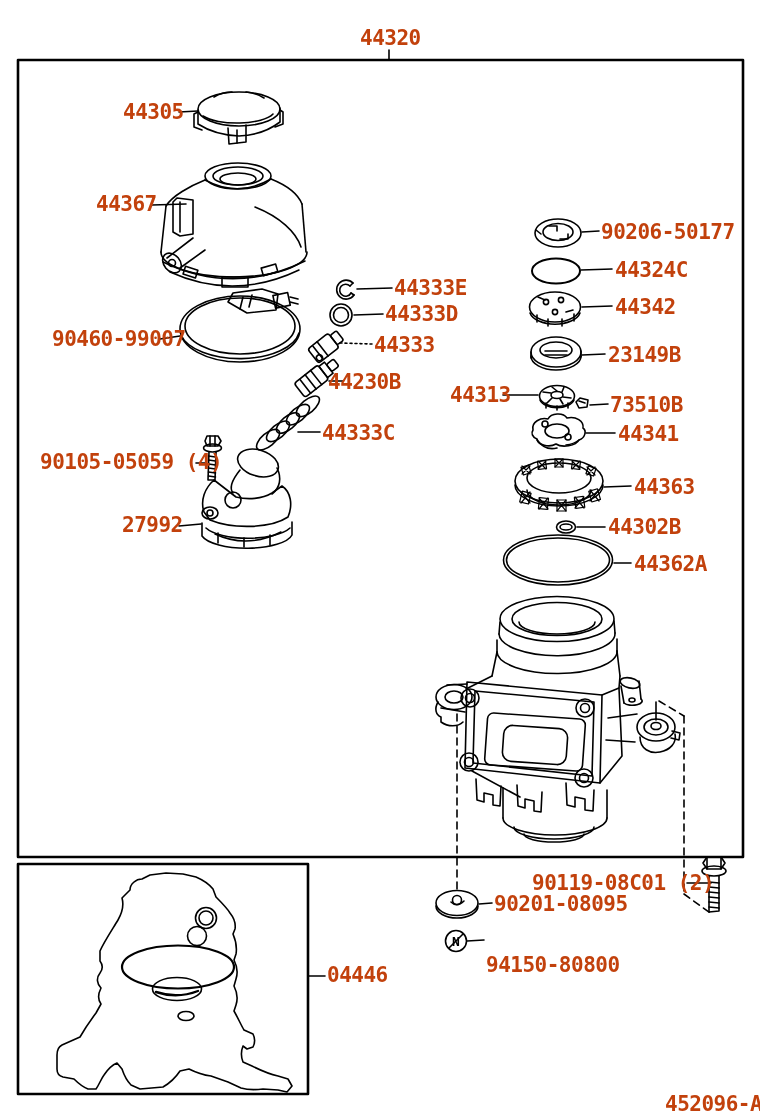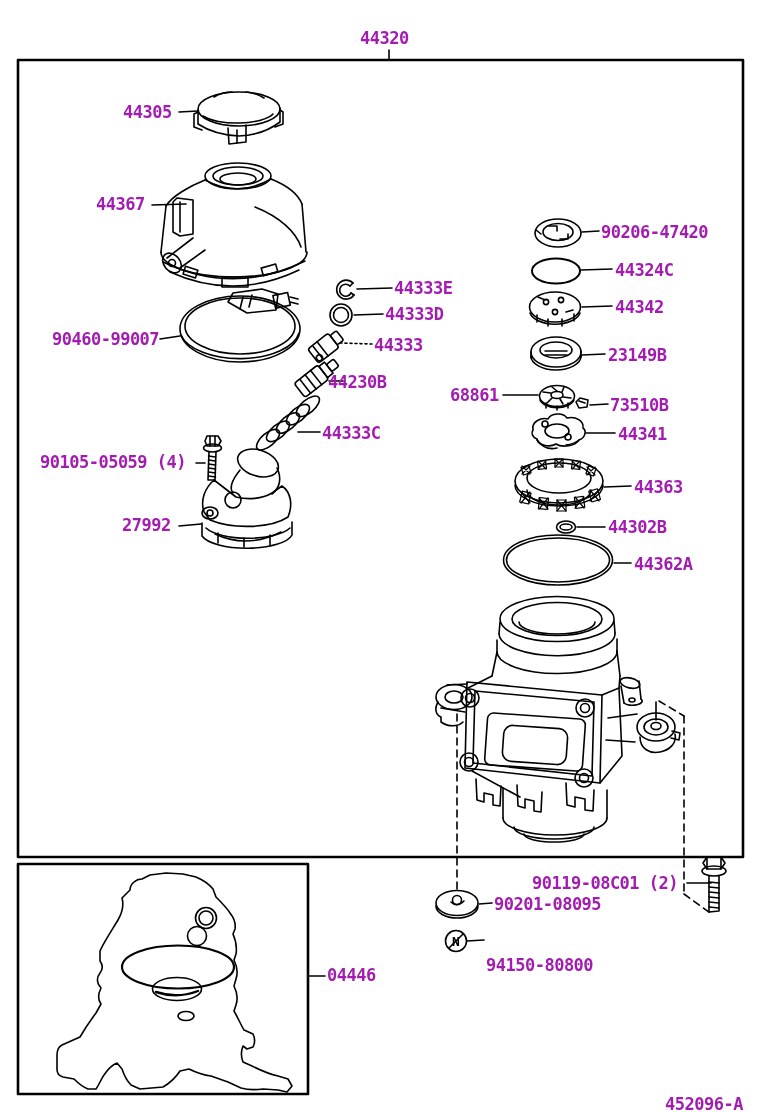--- a/index.html
+++ b/index.html
@@ -3,22 +3,22 @@
 <meta charset="utf-8">
 <style>
   html,body{margin:0;padding:0;background:#ffffff;}
   .page{
     position:relative;width:760px;height:1112px;background:#ffffff;
     font-family:"DejaVu Sans Mono","Liberation Mono",monospace;
     overflow:hidden;color:#000;
   }
   .art{position:absolute;left:0;top:0;}
   .lbl{
-    position:absolute;font-size:17px;font-weight:bold;line-height:17px;
-    letter-spacing:-0.5px;white-space:nowrap;color:#a21caf;
+    position:absolute;font-size:21px;font-weight:bold;line-height:17px;
+    letter-spacing:-0.5px;white-space:nowrap;color:#c2410c;
     font-family:"DejaVu Sans Mono","Liberation Mono",monospace;
   }
 </style>
 </head>
 <body>
 
 <div class="page">
 
 <svg class="art" width="760" height="1112" viewBox="0 0 760 1112" fill="none" stroke="#000000" stroke-width="1.6" stroke-linecap="round" stroke-linejoin="round">
 
@@ -352,25 +352,25 @@
 <div class="lbl" style="left:123px;top:104px">44305</div>
 <div class="lbl" style="left:96px;top:196px">44367</div>
 <div class="lbl" style="left:52px;top:331px">90460-99007</div>
 <div class="lbl" style="left:40px;top:454px">90105-05059 (4)</div>
 <div class="lbl" style="left:122px;top:517px">27992</div>
 <div class="lbl" style="left:394px;top:280px">44333E</div>
 <div class="lbl" style="left:385px;top:306px">44333D</div>
 <div class="lbl" style="left:374px;top:337px">44333</div>
 <div class="lbl" style="left:328px;top:374px">44230B</div>
 <div class="lbl" style="left:322px;top:425px">44333C</div>
-<div class="lbl" style="left:601px;top:224px">90206-47420</div>
+<div class="lbl" style="left:601px;top:224px">90206-50177</div>
 <div class="lbl" style="left:615px;top:262px">44324C</div>
 <div class="lbl" style="left:615px;top:299px">44342</div>
 <div class="lbl" style="left:608px;top:347px">23149B</div>
-<div class="lbl" style="left:450px;top:387px">68861</div>
+<div class="lbl" style="left:450px;top:387px">44313</div>
 <div class="lbl" style="left:610px;top:397px">73510B</div>
 <div class="lbl" style="left:618px;top:426px">44341</div>
 <div class="lbl" style="left:634px;top:479px">44363</div>
 <div class="lbl" style="left:608px;top:519px">44302B</div>
 <div class="lbl" style="left:634px;top:556px">44362A</div>
 <div class="lbl" style="left:532px;top:875px">90119-08C01 (2)</div>
 <div class="lbl" style="left:494px;top:896px">90201-08095</div>
 <div class="lbl" style="left:486px;top:957px">94150-80800</div>
 <div class="lbl" style="left:327px;top:967px">04446</div>
 <div class="lbl" style="left:665px;top:1096px">452096-A</div>

